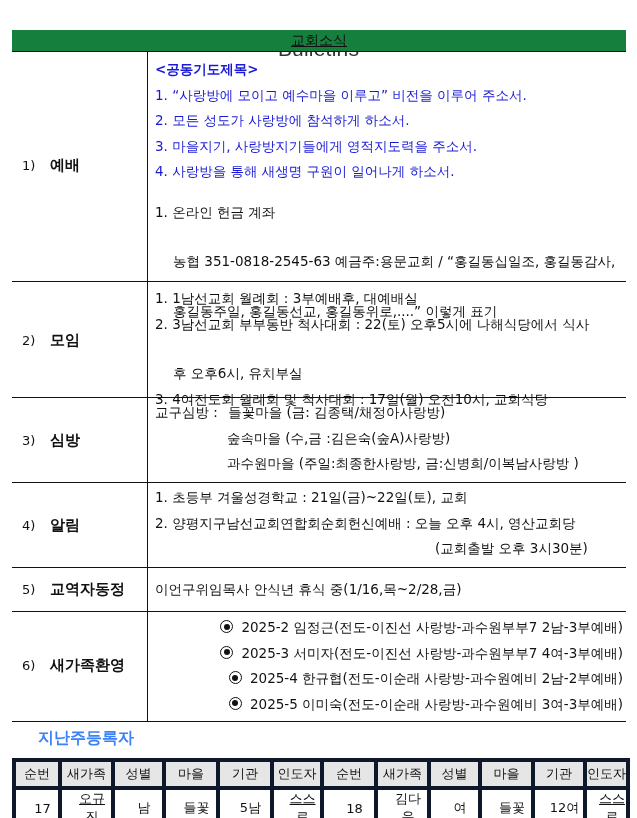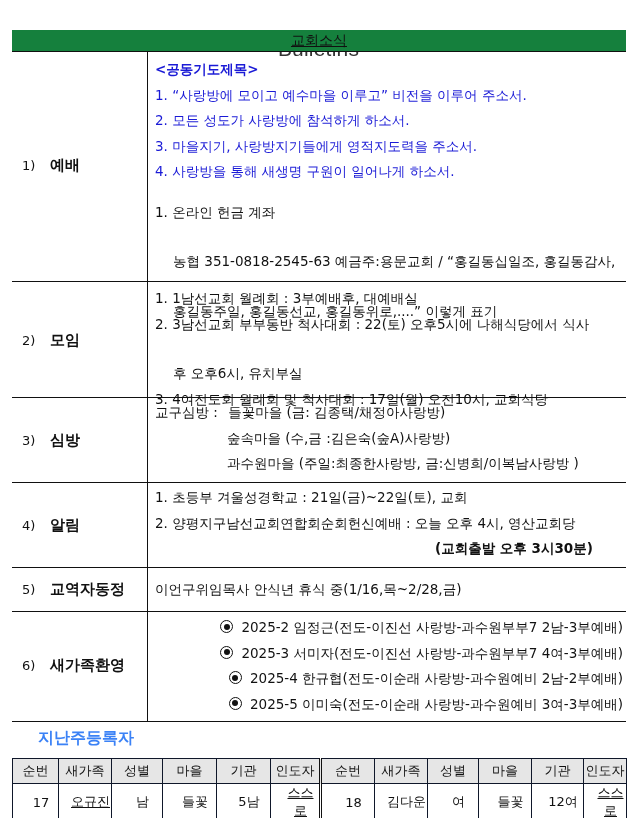--- a/index.html
+++ b/index.html
@@ -15,29 +15,29 @@
   .hline { position: absolute; left: 12px; width: 614px; height: 1px; background: #111; }
   .label { position: absolute; left: 12px; width: 135px; display: flex; align-items: center; }
   .label .num { font-size: 13px; margin-left: 10px; width: 28px; }
   .label .txt { font-size: 15px; font-weight: bold; color: #111; }
   .content { position: absolute; left: 155px; right: 14px; font-size: 13.5px; }
   .line { height: 25.5px; line-height: 25.5px; white-space: nowrap; }
   .blue { color: #1a1ad6; }
   .prayer-head { color: #1a1ad6; font-weight: bold; }
   .indent1 { padding-left: 18px; margin-top: 24px; }
   .indent2 { padding-left: 72px; }
-  .indent3 { padding-left: 280px; font-weight: bold; }
+  .indent3 { padding-left: 280px; }
   .radio { display: inline-block; width: 11px; height: 11px; border: 1px solid #111; border-radius: 50%;
            position: relative; vertical-align: -1px; margin-right: 8px; }
   .radio::after { content: ""; position: absolute; left: 2.5px; top: 2.5px; width: 6px; height: 6px;
                   border-radius: 50%; background: #111; }
   .reg-title { position: absolute; left: 38px; top: 728px; font-size: 16px; font-weight: bold; color: #3b82f6; }
   table.reg { position: absolute; left: 12px; top: 758px; width: 614px; border-collapse: collapse;
               font-size: 13px; table-layout: fixed; }
-  table.reg td { border: 1px solid #0f172a; text-align: center; padding: 0; }
+  table.reg td { border: 4px solid #0f172a; text-align: center; padding: 0; }
   table.reg tr.head td { background: #e6e6e6; height: 24px; }
   table.reg tr.body td { height: 19px; padding-left: 11px; }
   table.reg td.split { border-right: 3px double #111; }
   .u { text-decoration: underline; }
 </style>
 </head>
 <body>
 
 <div class="title">Bulletins</div>
 <div class="band">

